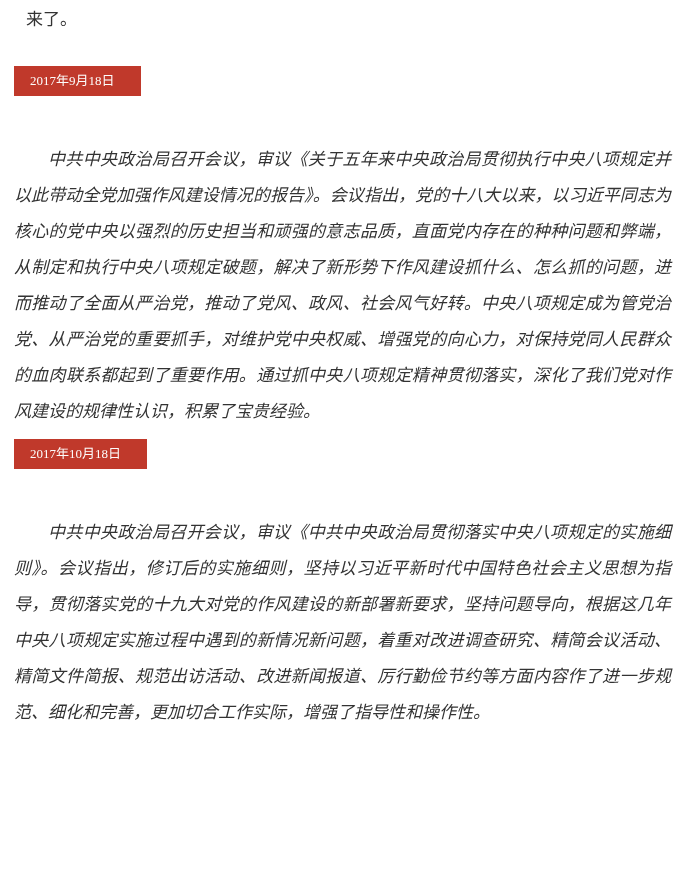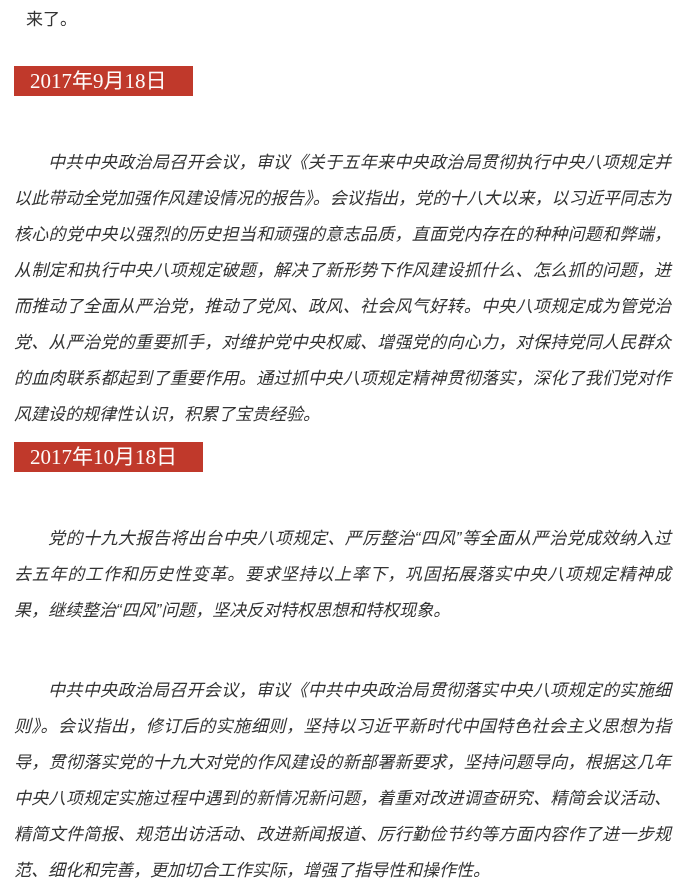--- a/index.html
+++ b/index.html
@@ -22,21 +22,21 @@
     text-align: justify;
   }
   .entry { margin: 0; }
   .date-badge {
     display: inline-block;
     margin: 9px 0 0 0;
     padding: 3px 26px 3px 16px;
     background: var(--badge-bg, #c0392b);
     color: var(--badge-text, #fdfcfb);
     font-family: "Liberation Serif", "DejaVu Serif", serif;
-    font-size: 21px;
+    font-size: 13px;
     line-height: 24px;
     white-space: nowrap;
   }
   .body-paragraph {
     margin: 44px 0 0 0;
     text-align: justify;
     text-indent: 2em;
     font-style: italic;
   }
 </style>
@@ -47,20 +47,19 @@
 
   <p class="intro">来了。</p>
 
   <section class="entry">
     <div class="date-badge">2017年9月18日</div>
     <p class="body-paragraph">中共中央政治局召开会议，审议《关于五年来中央政治局贯彻执行中央八项规定并以此带动全党加强作风建设情况的报告》。会议指出，党的十八大以来，以习近平同志为核心的党中央以强烈的历史担当和顽强的意志品质，直面党内存在的种种问题和弊端，从制定和执行中央八项规定破题，解决了新形势下作风建设抓什么、怎么抓的问题，进而推动了全面从严治党，推动了党风、政风、社会风气好转。中央八项规定成为管党治党、从严治党的重要抓手，对维护党中央权威、增强党的向心力，对保持党同人民群众的血肉联系都起到了重要作用。通过抓中央八项规定精神贯彻落实，深化了我们党对作风建设的规律性认识，积累了宝贵经验。</p>
   </section>
 
   <section class="entry">
     <div class="date-badge">2017年10月18日</div>
-    <p class="body-paragraph">党的十九大报告将出台中央八项规定、严厉整治“四风”等全面从严治党成效纳入过去五年的工作和历史性变革。要求坚持以上率下，巩固拓展落实中央八项规定精神成果，继续整治“四风”问题，坚决反对特权思想和特权现象。</p>
   </section>
 
   <section class="entry">
     <p class="body-paragraph">中共中央政治局召开会议，审议《中共中央政治局贯彻落实中央八项规定的实施细则》。会议指出，修订后的实施细则，坚持以习近平新时代中国特色社会主义思想为指导，贯彻落实党的十九大对党的作风建设的新部署新要求，坚持问题导向，根据这几年中央八项规定实施过程中遇到的新情况新问题，着重对改进调查研究、精简会议活动、精简文件简报、规范出访活动、改进新闻报道、厉行勤俭节约等方面内容作了进一步规范、细化和完善，更加切合工作实际，增强了指导性和操作性。</p>
   </section>
 
 </div>
 
 </body></html>

